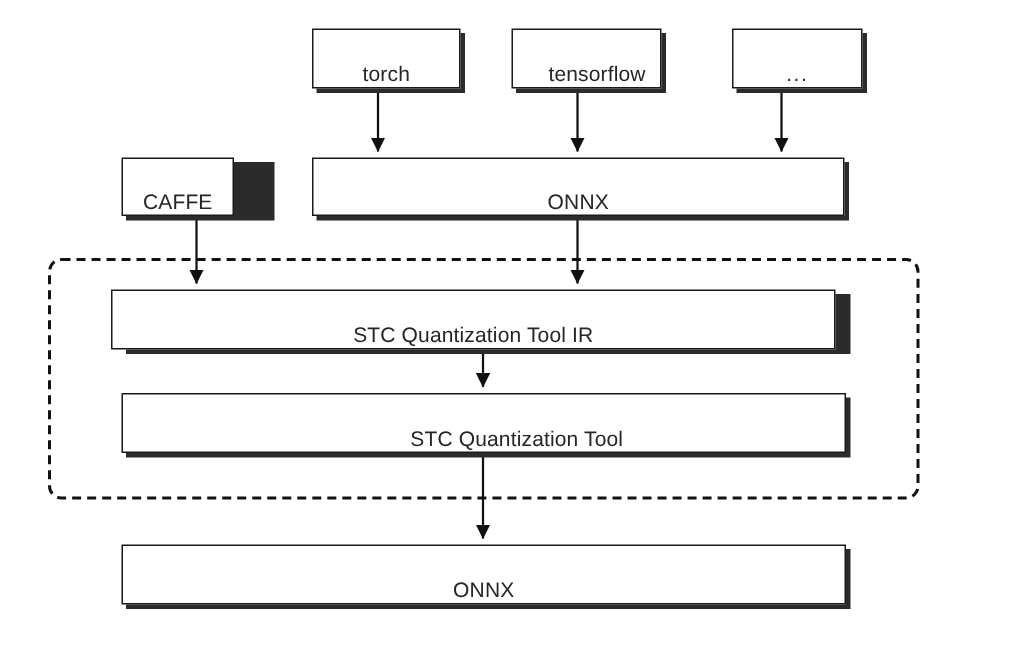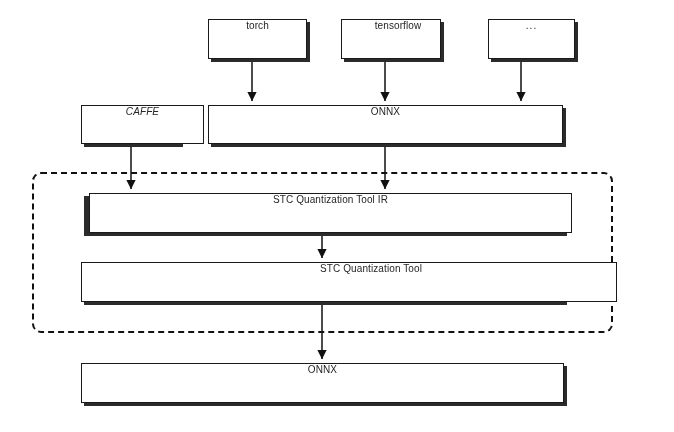--- a/index.html
+++ b/index.html
@@ -16,24 +16,24 @@
     height: 432px;
     background: #ffffff;
     overflow: hidden;
   }
   .node {
     position: absolute;
     box-sizing: border-box;
     background: #ffffff;
     border: 1.4px solid #1a1a1a;
     display: flex;
-    align-items: flex-start;
+    align-items: flex-end;
     justify-content: center;
     color: #262626;
-    font-size: 10px;
+    font-size: 14px;
     line-height: 1.2;
     letter-spacing: 0.1px;
     white-space: nowrap;
   }
   .node-shadow {
     position: absolute;
     box-sizing: border-box;
     background: #2b2b2b;
   }
   .group-dashed {
@@ -94,36 +94,36 @@
   <div class="node" style="left:341px; top:19px; width:100px; height:40px;padding-left:14px;">
     <span>tensorflow</span>
   </div>
 
   <div class="node-shadow" style="left:491px; top:22px; width:87px; height:40px;"></div>
   <div class="node" style="left:488px; top:19px; width:87px; height:40px;">
     <span class="dots">...</span>
   </div>
 
   <div class="node-shadow" style="left:84px; top:108px; width:99px; height:39px;"></div>
-  <div class="node" style="left:81px; top:105px; width:123px; height:39px;font-style:italic;">
+  <div class="node" style="left:81px; top:105px; width:75px; height:39px;">
     <span>CAFFE</span>
   </div>
 
   <div class="node-shadow" style="left:211px; top:108px; width:355px; height:39px;"></div>
   <div class="node" style="left:208px; top:105px; width:355px; height:39px;">
     <span>ONNX</span>
   </div>
 
   <div class="node-shadow" style="left:84px; top:196px; width:483px; height:40px;"></div>
-  <div class="node" style="left:89px; top:193px; width:483px; height:40px;">
+  <div class="node" style="left:74px; top:193px; width:483px; height:40px;">
     <span>STC Quantization Tool IR</span>
   </div>
 
   <div class="node-shadow" style="left:84px; top:265px; width:483px; height:40px;"></div>
-  <div class="node" style="left:81px; top:262px; width:536px; height:40px;padding-left:44px;">
+  <div class="node" style="left:81px; top:262px; width:483px; height:40px;padding-left:44px;">
     <span>STC Quantization Tool</span>
   </div>
 
   <div class="node-shadow" style="left:84px; top:366px; width:483px; height:40px;"></div>
   <div class="node" style="left:81px; top:363px; width:483px; height:40px;">
     <span>ONNX</span>
   </div>
 
 </div>
 

